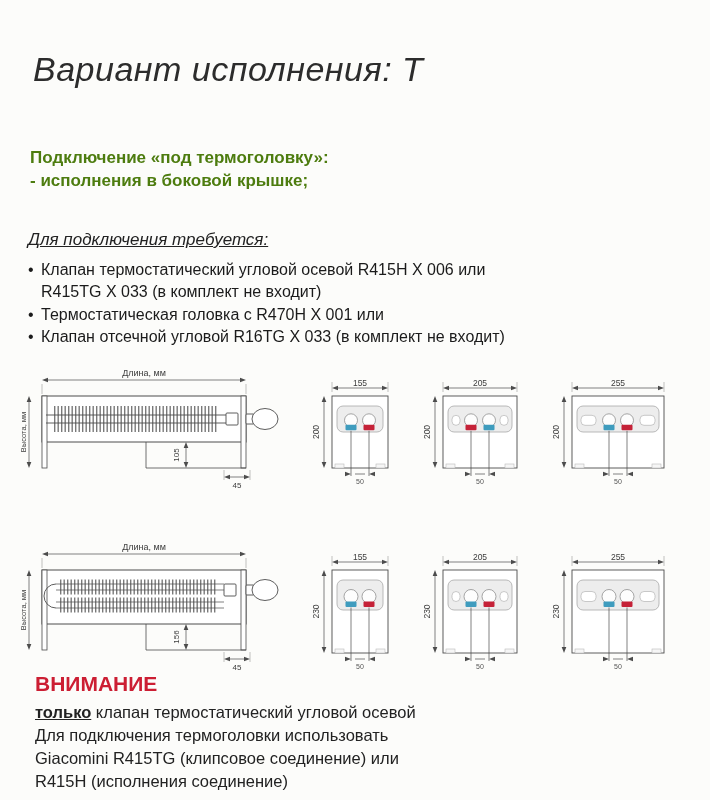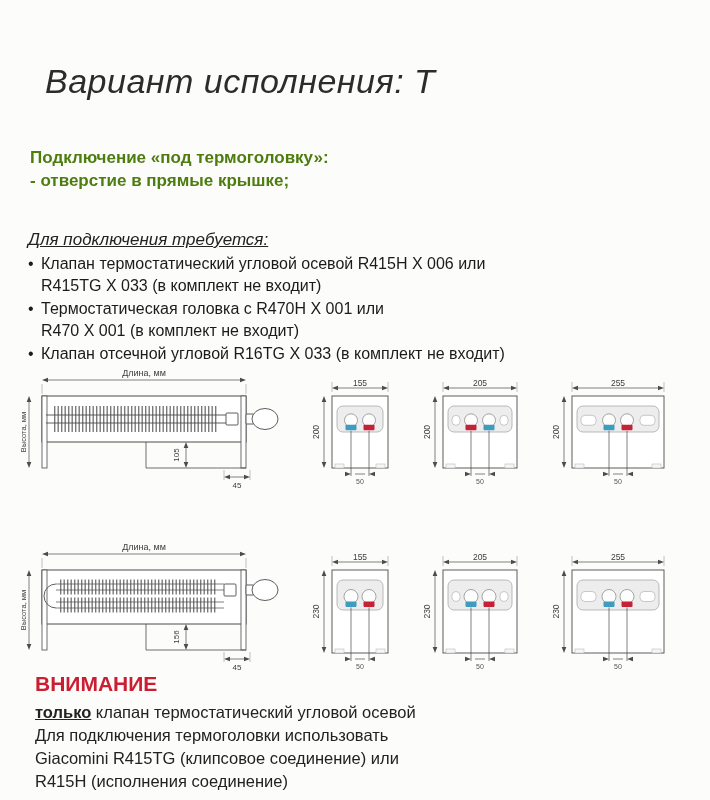--- a/index.html
+++ b/index.html
@@ -1,23 +1,23 @@
 <!DOCTYPE html>
 <html><head>
 <meta charset="utf-8">
 <style>
   html,body{margin:0;padding:0;background:#ffffff;}
   .page{position:relative;width:710px;height:800px;background:#fcfcfa;
         font-family:"Liberation Sans",sans-serif;color:#1c1c1c;overflow:hidden;}
-  .title{position:absolute;left:33px;top:50px;margin:12px;font-size:34px;font-weight:400;
+  .title{position:absolute;left:33px;top:50px;margin:0;font-size:34px;font-weight:400;
          font-style:italic;color:#2c2c2c;letter-spacing:.5px;}
   .intro{position:absolute;left:30px;top:146px;font-size:17px;font-weight:bold;
          line-height:23px;color:#4d7c0f;}
   .reqs{position:absolute;left:28px;top:229px;font-size:16px;line-height:22.5px;color:#1b1b1b;}
-  .req-h{font-style:italic;text-decoration:underline;font-size:17px;margin-bottom:1px;color:#222;}
+  .req-h{font-style:italic;text-decoration:underline;font-size:17px;margin-bottom:7px;color:#222;}
   .req-item{display:flex;}
   .blt{width:13px;flex:0 0 13px;}
   .drawrow{position:absolute;left:0;width:652px;}
   #row1{top:366px;height:174px;}
   #row2{top:540px;height:134px;}
   .sv-holder{position:absolute;left:20px;top:0;}
   .sec-holder{position:absolute;left:312px;top:12px;display:flex;gap:27px;align-items:flex-start;}
   .warn-label{position:absolute;left:35px;top:672px;font-size:21px;font-weight:bold;color:#cc1e33;}
   .warn-text{position:absolute;left:35px;top:701px;width:460px;font-size:16.5px;
              line-height:23px;color:#222;}
@@ -26,37 +26,36 @@
 </style>
 </head>
 <body>
 
 <div class="page">
 
   <h1 class="title">Вариант исполнения: Т</h1>
 
   <div class="intro">
     <div>Подключение «под термоголовку»:</div>
-    <div>- отверстие в прямые крышке;</div>
+    <div>- исполнения в боковой крышке;</div>
   </div>
 
   <div class="reqs">
     <div class="req-h">Для подключения требуется:</div>
     <div class="req-item">
       <span class="blt">•</span>
       <span>
         <div>Клапан термостатический угловой осевой R415H X 006 или</div>
         <div>R415TG X 033 (в комплект не входит)</div>
       </span>
     </div>
     <div class="req-item">
       <span class="blt">•</span>
       <span>
         <div>Термостатическая головка с R470H X 001 или</div>
-        <div>R470 X 001 (в комплект не входит)</div>
       </span>
     </div>
     <div class="req-item">
       <span class="blt">•</span>
       <span>
         <div>Клапан отсечной угловой R16TG X 033 (в комплект не входит)</div>
       </span>
     </div>
   </div>
 

